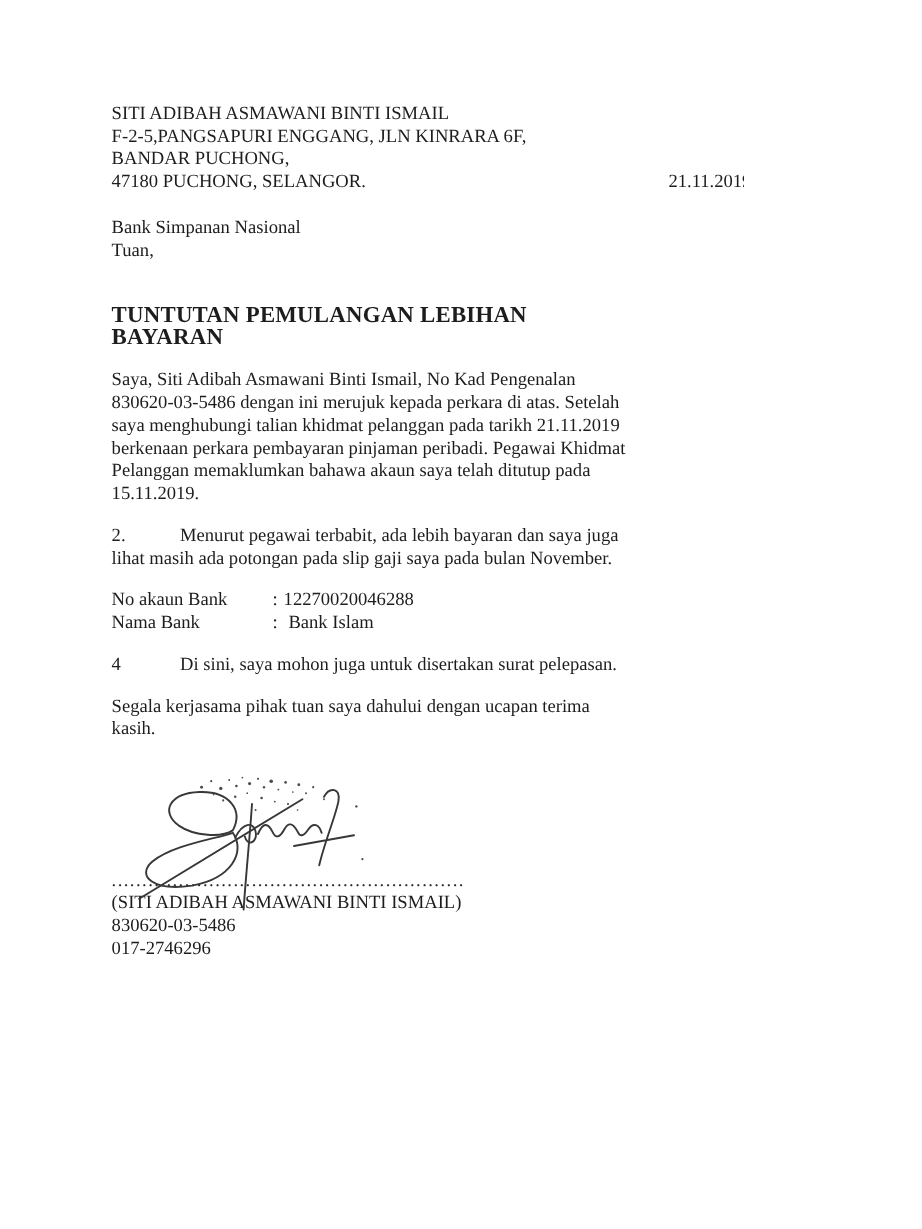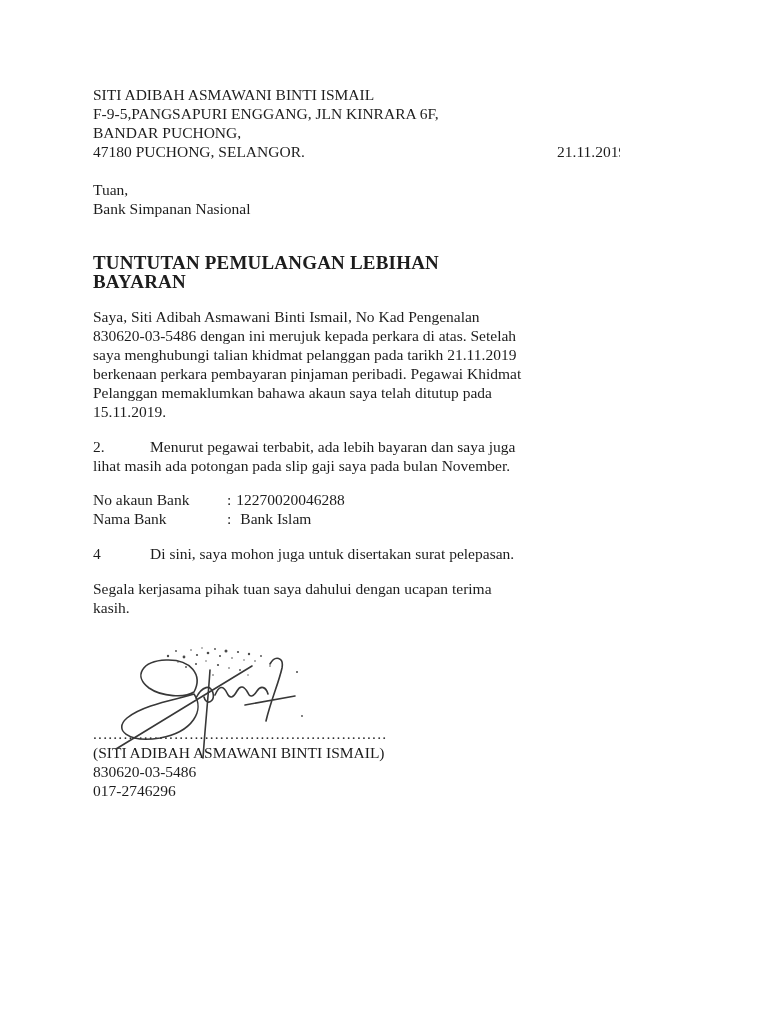--- a/index.html
+++ b/index.html
@@ -53,31 +53,31 @@
   .sig-svg path { fill: none; stroke: #383838; stroke-width: 1.6; stroke-linecap: round; }
   .sig-svg circle { fill: #4a4a4a; }
 </style>
 </head>
 <body>
 
 <div class="page">
 
   <div class="addr-block">
     <div class="addr-line">SITI ADIBAH ASMAWANI BINTI ISMAIL</div>
-    <div class="addr-line">F-9-5,PANGSAPURI ENGGANG, JLN KINRARA 6F,</div>
+    <div class="addr-line">F-2-5,PANGSAPURI ENGGANG, JLN KINRARA 6F,</div>
     <div class="addr-line">BANDAR PUCHONG,</div>
     <div class="addr-line date-row">
       <span>47180 PUCHONG, SELANGOR.</span>
       <span class="date">21.11.2019</span>
     </div>
   </div>
 
   <div class="recipient-block">
+    <div>Bank Simpanan Nasional</div>
     <div>Tuan,</div>
-    <div>Bank Simpanan Nasional</div>
   </div>
 
   <h1 class="subject">TUNTUTAN PEMULANGAN LEBIHAN BAYARAN</h1>
 
   <p class="para">Saya, Siti Adibah Asmawani Binti Ismail, No Kad Pengenalan 830620-03-5486 dengan ini merujuk kepada perkara di atas. Setelah saya menghubungi talian khidmat pelanggan pada tarikh 21.11.2019 berkenaan perkara pembayaran pinjaman peribadi.  Pegawai Khidmat Pelanggan memaklumkan bahawa akaun saya telah ditutup pada 15.11.2019.</p>
 
   <p class="para"><span class="para-num">2.</span><span>Menurut pegawai terbabit, ada lebih bayaran dan saya juga lihat masih ada potongan pada slip gaji saya pada bulan November.</span></p>
 
 
   <div class="bank-details">

